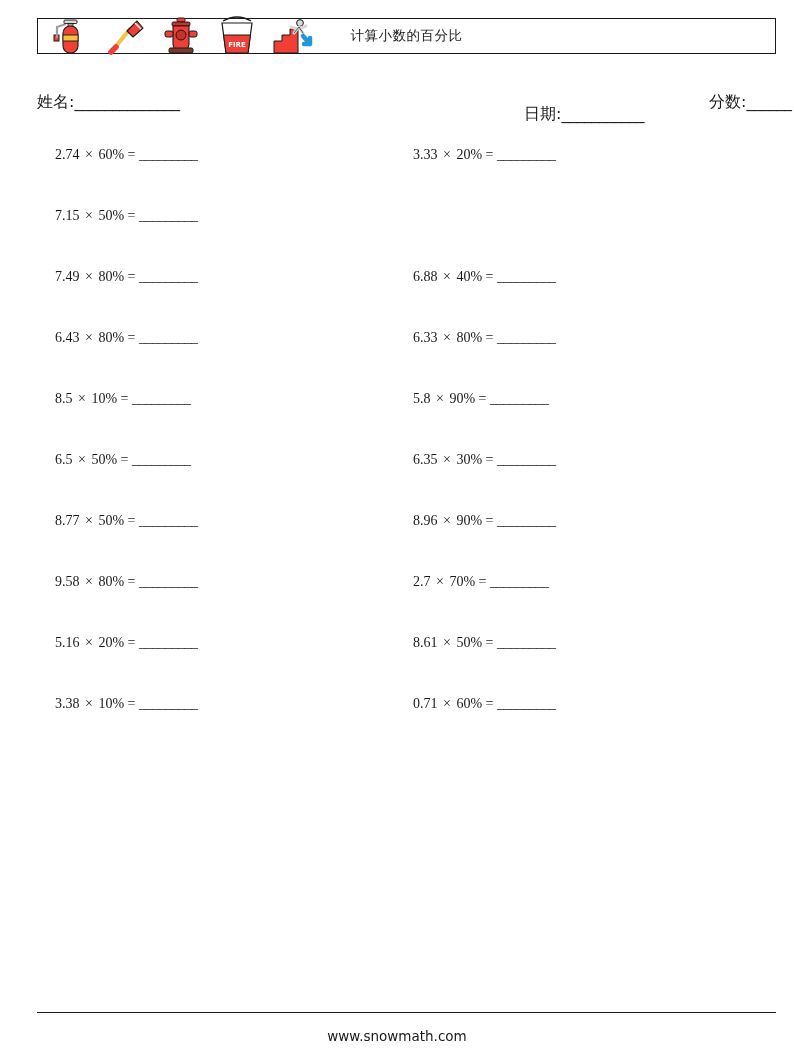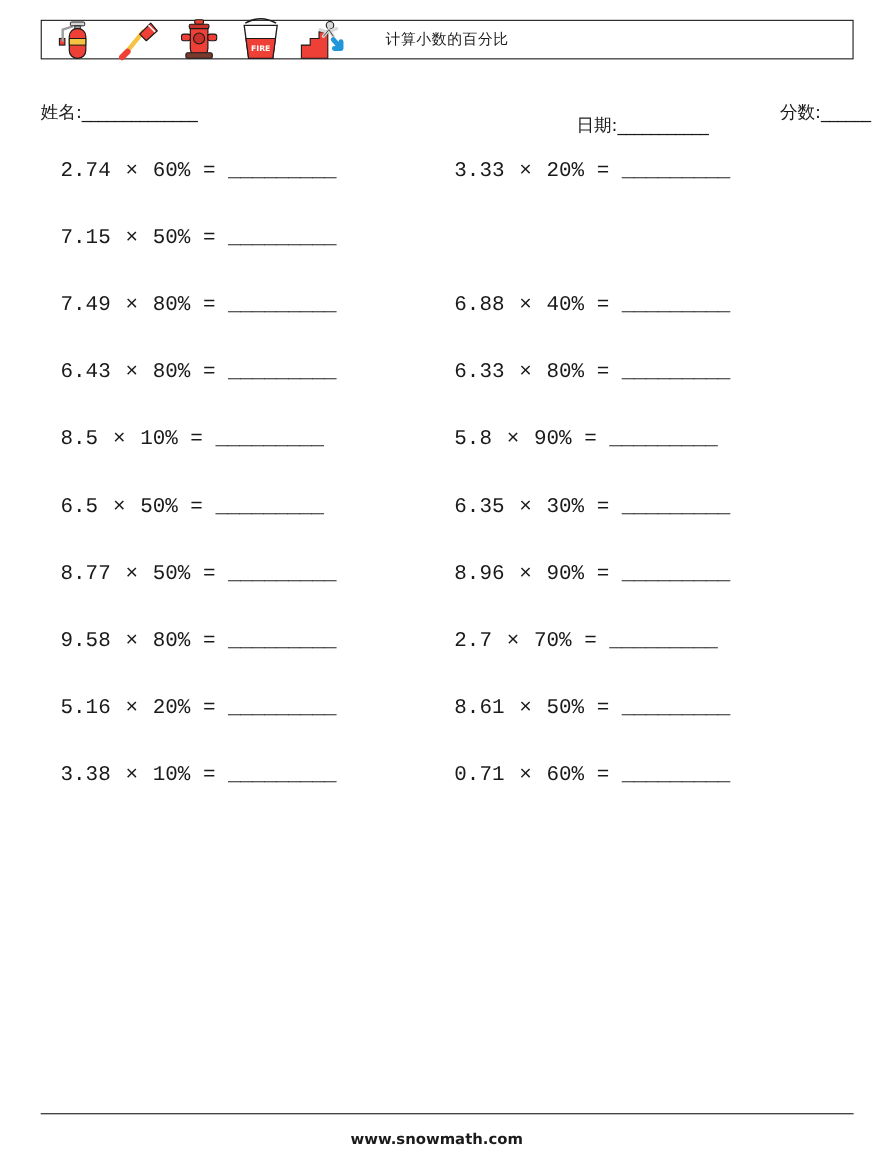--- a/index.html
+++ b/index.html
@@ -95,24 +95,23 @@
     top: 140px;
     width: 739px;
   }
   .prow {
     display: flex;
     height: 61px;
     align-items: flex-start;
   }
   .pcell {
     width: 350px;
-    font-size: 19px;
+    font-size: 14px;
     line-height: 30px;
     white-space: nowrap;
-    font-family: Liberation Mono, monospace;
   }
   .pcell.left  { padding-left: 18px; }
   .pcell.right { padding-left: 8px; }
   .blank {
     letter-spacing: -0.5px;
   }
   .times { padding: 0 2px; }
 
   
   .footer-rule {
@@ -124,21 +123,21 @@
     border-top: 1.5px solid #1a1a1a;
   }
   .footer-text {
     position: absolute;
     left: 0;
     right: 0;
     top: 1028px;
     text-align: center;
     font-family: "DejaVu Sans", "Liberation Sans", sans-serif;
     font-size: 13.5px;
-    font-weight: bold;
+    font-weight: normal;
     color: #1a1a1a;
   }
 </style>
 </head>
 <body>
 
 <div class="header-box">
 
   <div class="icon-strip">
 

